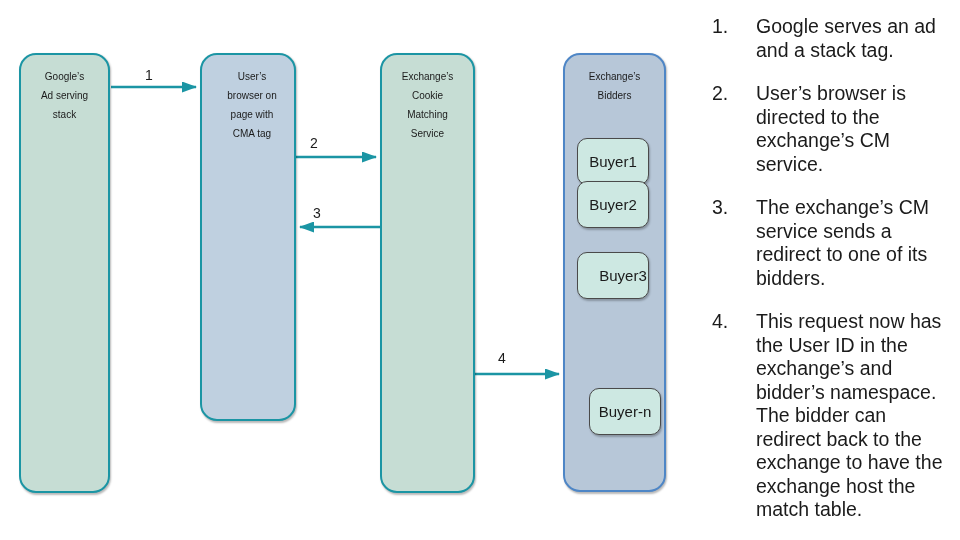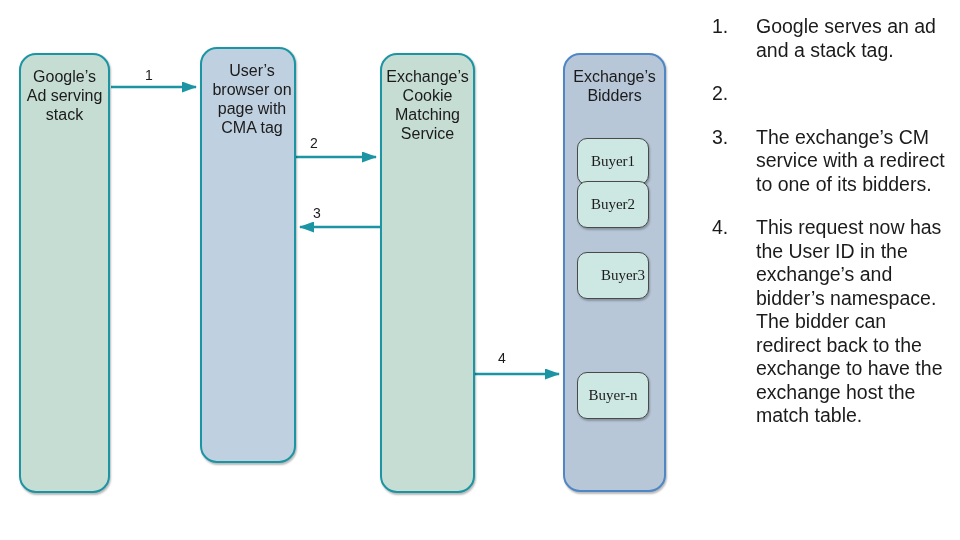--- a/index.html
+++ b/index.html
@@ -10,40 +10,39 @@
   
   .node{
     position:absolute;box-sizing:border-box;
     border:2px solid var(--teal-border,#1b95a4);
     border-radius:17px;
     box-shadow:1px 1.5px 2px rgba(0,0,0,.28);
     text-align:center;
   }
   .node-label{
     display:block;white-space:pre-line;
-    padding-top:12px;font-size:16px;line-height:19px;text-align:center;
+    padding-top:12px;font-size:10px;line-height:19px;text-align:center;
   }
   .node-google {left:19px; top:53px;width:91px; height:440px;background:var(--green-fill,#c6ddd4);}
-  .node-browser{left:200px;top:47px;width:96px; height:416px;background:var(--blue-fill,#bfd0e0);padding-left:8px;}
+  .node-browser{left:200px;top:53px;width:96px; height:368px;background:var(--blue-fill,#bfd0e0);padding-left:8px;}
   .node-cms    {left:380px;top:53px;width:95px; height:440px;background:var(--green-fill,#c6ddd4);}
   .node-bidders{left:563px;top:53px;width:103px;height:439px;background:var(--bidders-fill,#b7c7d8);border-color:var(--bidders-border,#4e86c6);}
   .buyer{
     position:absolute;left:12px;width:72px;height:47px;box-sizing:border-box;
     background:var(--buyer-fill,#cde8e2);
     border:1.5px solid var(--buyer-border,#4a4a4a);
     border-radius:10px;
     box-shadow:1px 1.5px 2px rgba(0,0,0,.25);
     display:flex;align-items:center;justify-content:center;
     font-size:15px;
-    font-family:Liberation Serif, serif;
   }
   .buyer-1{top:83px;}
   .buyer-2{top:126px;}
   .buyer-3{top:197px;padding-left:20px;}
-  .buyer-n{top:317px;}
+  .buyer-n{top:333px;margin-left:12px;}
   
   svg.arrows{position:absolute;left:0;top:0;width:960px;height:540px;pointer-events:none;}
   svg.arrows line{stroke:var(--arrow,#1b95a4);stroke-width:2.6;}
   .ah{fill:var(--arrow,#1b95a4);}
   .arrow-label{
     position:absolute;font-size:14px;line-height:15px;
   }
   .arrow-label-1{left:145px;top:68px;}
   .arrow-label-2{left:310px;top:136px;}
   .arrow-label-3{left:313px;top:206px;}
@@ -105,24 +104,25 @@
     <div class="buyer buyer-n">Buyer-n</div>
   </div>
 
   <div class="steps">
     <div class="step">
       <span class="step-num">1.</span>
       <span class="step-text">Google serves an ad and a stack tag.</span>
     </div>
     <div class="step">
       <span class="step-num">2.</span>
+      <span class="step-text">User’s browser is directed to the exchange’s CM service.</span>
     </div>
     <div class="step">
       <span class="step-num">3.</span>
-      <span class="step-text">The exchange’s CM service with a redirect to one of its bidders.</span>
+      <span class="step-text">The exchange’s CM service sends a redirect to one of its bidders.</span>
     </div>
     <div class="step">
       <span class="step-num">4.</span>
       <span class="step-text">This request now has the User ID in the exchange’s and bidder’s namespace. The bidder can redirect back to the exchange to have the exchange host the match table.</span>
     </div>
   </div>
 
 </div>
 
 </body></html>

